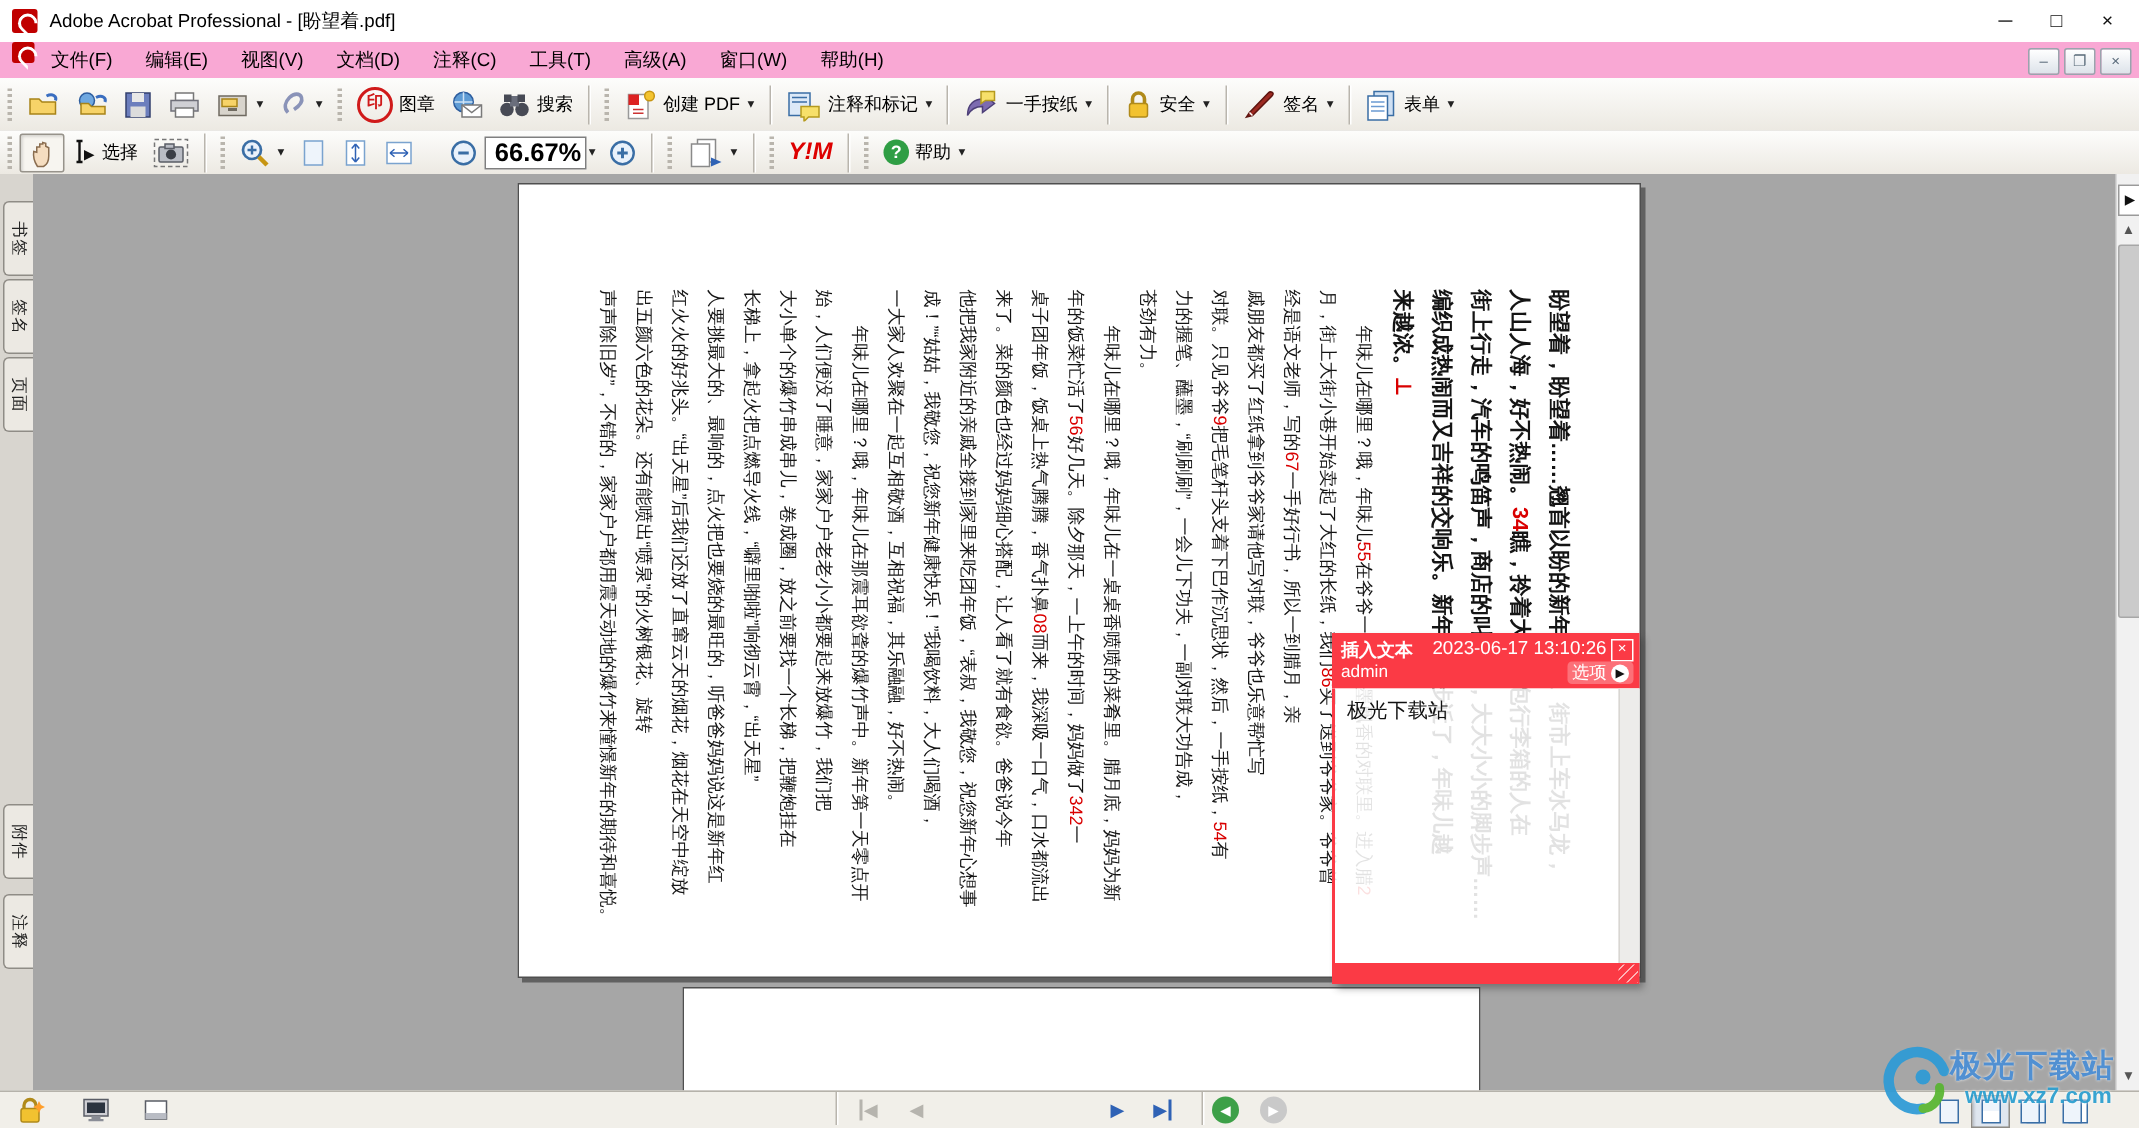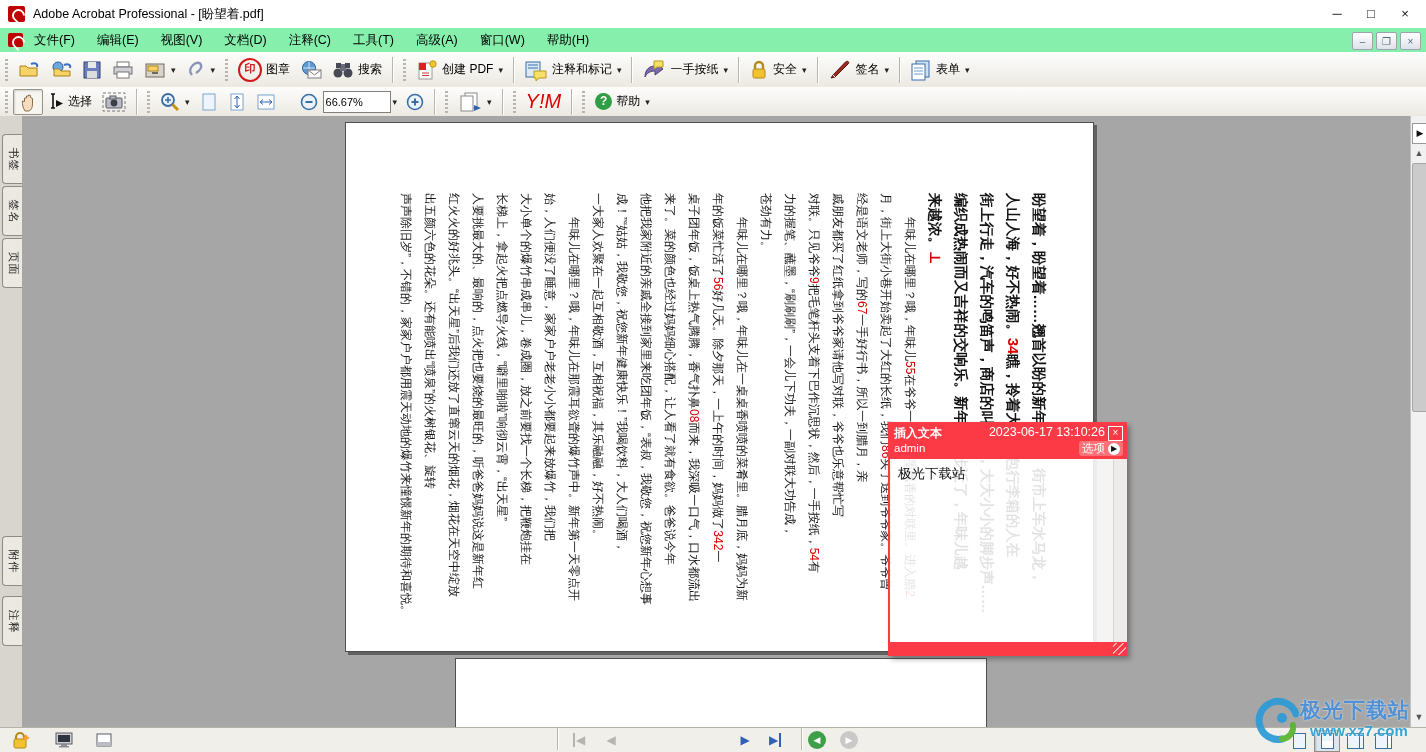--- a/index.html
+++ b/index.html
@@ -7,50 +7,50 @@
        font-family:"Liberation Sans","DejaVu Sans",sans-serif;background:#fff;font-size:12px;}
   .abs{position:absolute;}
   
   #titlebar{left:0;top:0;width:1426px;height:28px;background:#fff;border-bottom:1px solid #e2e2e2;display:flex;align-items:center;}
   #titlebar .ttl{font-size:12.5px;color:#000;margin-left:8px;}
   .winbtn{width:34px;height:24px;display:flex;align-items:center;justify-content:center;font-size:13px;color:#111;}
   #win-controls{position:absolute;right:4px;top:1px;display:flex;}
   .applogo{width:17px;height:16px;margin-left:8px;background:#c00000;position:relative;border-radius:2px;}
   .applogo:after{content:"";position:absolute;left:4px;top:3px;width:9px;height:9px;border:2px solid #fff;border-right-color:transparent;border-radius:50% 50% 0 50%;transform:rotate(45deg);}
   
-  #menubar{left:0;top:28px;width:1426px;height:24px;background:#86efac;border-bottom:3px solid #a16207;display:flex;align-items:center;}
+  #menubar{left:0;top:28px;width:1426px;height:24px;background:#f9a8d4;border-bottom:3px solid #a16207;display:flex;}
   .menu-item{padding:0 11px;font-size:12.5px;color:#000;height:100%;display:flex;align-items:center;}
   .docbtn{width:19px;height:16px;border:1px solid #9aa4ad;background:linear-gradient(#fff,#dde3ea);display:flex;align-items:center;justify-content:center;font-size:10px;color:#5a6b7a;margin-left:3px;border-radius:2px;}
   #doc-controls{position:absolute;right:5px;top:32px;display:flex;}
   
   .toolbar{left:0;width:1426px;background:linear-gradient(#fdfdfc,#ece9e2);border-bottom:1px solid #b5b2aa;display:flex;align-items:center;}
   #toolbar1{top:52px;height:35px;}
   #toolbar2{top:87px;height:29px;}
   .grip{width:3px;height:22px;margin:0 5px;background:repeating-linear-gradient(#b9b5ad 0 2px,transparent 2px 4px);}
   .vsep{width:1px;height:26px;background:#b9b5ad;box-shadow:1px 0 0 #fff;margin:0 5px;}
   .tbtn{display:flex;align-items:center;gap:4px;padding:2px 4px;font-size:12px;color:#000;border:1px solid transparent;border-radius:2px;white-space:nowrap;}
   .tbtn.pressed{border:1px solid #97938b;background:#f7f5f0;box-shadow:inset 1px 1px 2px rgba(0,0,0,.15);}
   .drop{font-size:9px;color:#222;margin-left:1px;}
   .ticon{display:inline-block;}
-  input.boxed{border:1px solid #7f7f7f;height:18px;font-size:11px;text-align:left;font-family:inherit;background:#fff;}
+  input.boxed{border:1px solid #7f7f7f;height:18px;font-size:17px;text-align:right;font-family:inherit;background:#fff;font-weight:bold;}
   
   #main{left:0;top:116px;width:1426px;height:611px;background:#a6a6a6;}
   #tabstrip{left:0;top:116px;width:22px;height:611px;background:#d8d5cf;border-right:1px solid #8f8c86;}
   .navtab{position:absolute;left:2px;width:19px;height:48px;background:#ece9e3;border:1px solid #8f8c86;border-right:none;border-radius:4px 0 0 4px;display:flex;align-items:center;justify-content:center;}
   .navtab span{display:block;transform:rotate(90deg);white-space:nowrap;font-size:11px;color:#222;letter-spacing:1px;}
   #canvas{left:22px;top:116px;width:1388px;height:611px;background:#a6a6a6;overflow:hidden;}
   
   #page1{left:323px;top:6px;width:747px;height:528px;background:#fff;border:1px solid #4f4f4f;box-shadow:3px 3px 0 rgba(40,40,40,.55);overflow:hidden;}
   #page2{left:433px;top:542px;width:530px;height:69px;background:#fff;border:1px solid #4f4f4f;}
   #page-rot{position:absolute;left:50%;top:50%;width:528px;height:747px;transform:translate(-50%,-50%) rotate(90deg);box-sizing:border-box;padding:42px 15px 0 70px;}
   .pl{font-size:12px;line-height:24px;white-space:nowrap;color:#141414;}
   .pl.b{font-weight:bold;font-size:14.5px;line-height:26px;}
   .pl .red{color:#d90000;}
   
-  #popup{left:866px;top:306px;width:239px;height:234px;box-shadow:3px 3px 5px rgba(50,50,50,.45);}
+  #popup{left:866px;top:306px;width:205px;height:234px;box-shadow:3px 3px 5px rgba(50,50,50,.45);}
   #popup .p-head{position:absolute;left:0;top:0;right:0;height:37px;background:#fb3a45;color:#fff;}
   #popup .p-type{position:absolute;left:6px;top:3px;font-size:12px;font-weight:bold;}
   #popup .p-time{position:absolute;right:22px;top:3px;font-size:12.5px;}
   #popup .p-close{position:absolute;right:4px;top:4px;width:13px;height:13px;border:1px solid #fff;font-size:10px;line-height:11px;text-align:center;color:#fff;}
   #popup .p-author{position:absolute;left:6px;top:20px;font-size:11.5px;}
   #popup .p-opts{position:absolute;right:4px;top:19px;height:15px;background:#fc7078;border-radius:3px;display:flex;align-items:center;gap:3px;padding:0 3px;font-size:11.5px;color:#fff;}
   #popup .p-optarrow{width:12px;height:12px;border-radius:50%;background:#fff;color:#111;font-size:8px;line-height:12px;text-align:center;}
   #popup .p-body{position:absolute;left:0;top:37px;right:0;bottom:14px;background:rgba(255,255,255,.88);border-left:2px solid #fb3a45;}
   #popup .p-text{position:absolute;left:8px;top:6px;font-size:13.5px;color:#111;}
   #popup .p-scroll{position:absolute;right:0;top:37px;width:13px;bottom:14px;background:#edecea;border-left:1px solid #d8d6d2;}
@@ -308,21 +308,21 @@
     <svg class="ticon" width="24" height="22">
         <rect x="7" y="2" width="12" height="15" fill="#fff" stroke="#8a8a8a"></rect>
         <rect x="3" y="5" width="12" height="15" fill="#fff" stroke="#8a8a8a"></rect>
         <path d="M16 14 L23 17 L16 20 Z" fill="#2f62b5"></path>
       </svg>
     <span class="drop">▾</span>
   </span>
   <span class="vsep"></span>
   <span class="grip"></span>
   <span class="tbtn">
-    <span style="color:#d00;font-weight:normal;font-style:italic;font-size:20px;">Y!M</span>
+    <span style="color:#d00;font-weight:bold;font-style:italic;font-size:16px;">Y!M</span>
   </span>
   <span class="vsep"></span>
   <span class="grip"></span>
   <span class="tbtn">
     <span class="ticon" style="width:17px;height:17px;border-radius:50%;background:#2f9e44;color:#fff;font-weight:bold;font-size:12px;line-height:17px;text-align:center;">?</span>
     <span>帮助</span>
     <span class="drop">▾</span>
   </span>
 </div>
 

